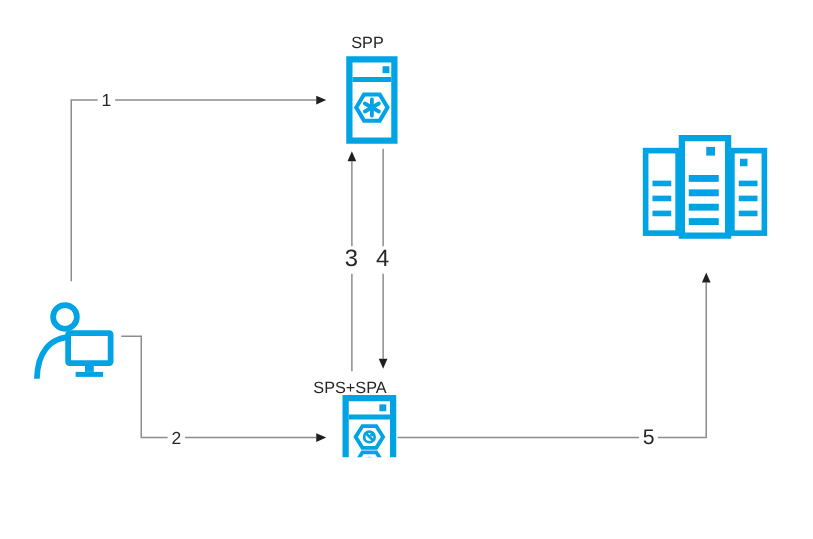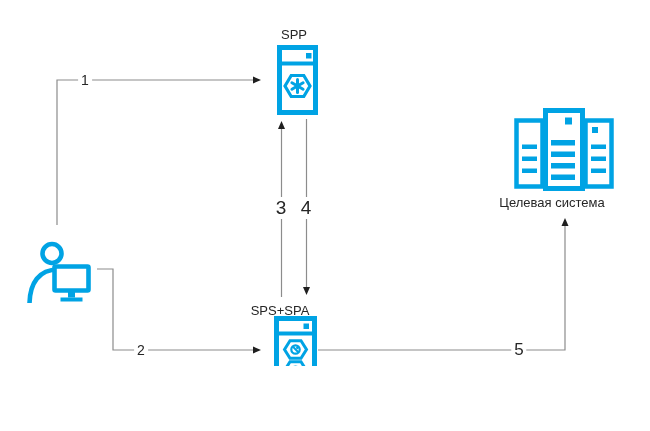--- a/index.html
+++ b/index.html
@@ -124,21 +124,20 @@
       <rect class="fill-a" x="52" y="11.5" width="7" height="7"></rect>
       <rect class="fill-a" x="38" y="34" width="24" height="5.5"></rect>
       <rect class="fill-a" x="38" y="45.5" width="24" height="5.5"></rect>
       <rect class="fill-a" x="38" y="57" width="24" height="5.5"></rect>
       <rect class="fill-a" x="38" y="68.5" width="24" height="5.5"></rect>
     </g>
   </svg>
 
   <div class="node-label" style="left:294px;top:34px;">SPP</div>
   <div class="node-label" style="left:280px;top:310px;">SPS+SPA</div>
-  <div class="node-label" style="left:552px;top:202px;">Целевая система</div>
 
   <div class="arrow-label size-s" style="left:85px;top:80px;">1</div>
   <div class="arrow-label size-s" style="left:141px;top:350px;">2</div>
   <div class="arrow-label size-l" style="left:281px;top:208px;">3</div>
   <div class="arrow-label size-l" style="left:306px;top:208px;">4</div>
   <div class="arrow-label size-m" style="left:519px;top:350px;">5</div>
 
 </div>
 
 </body></html>

